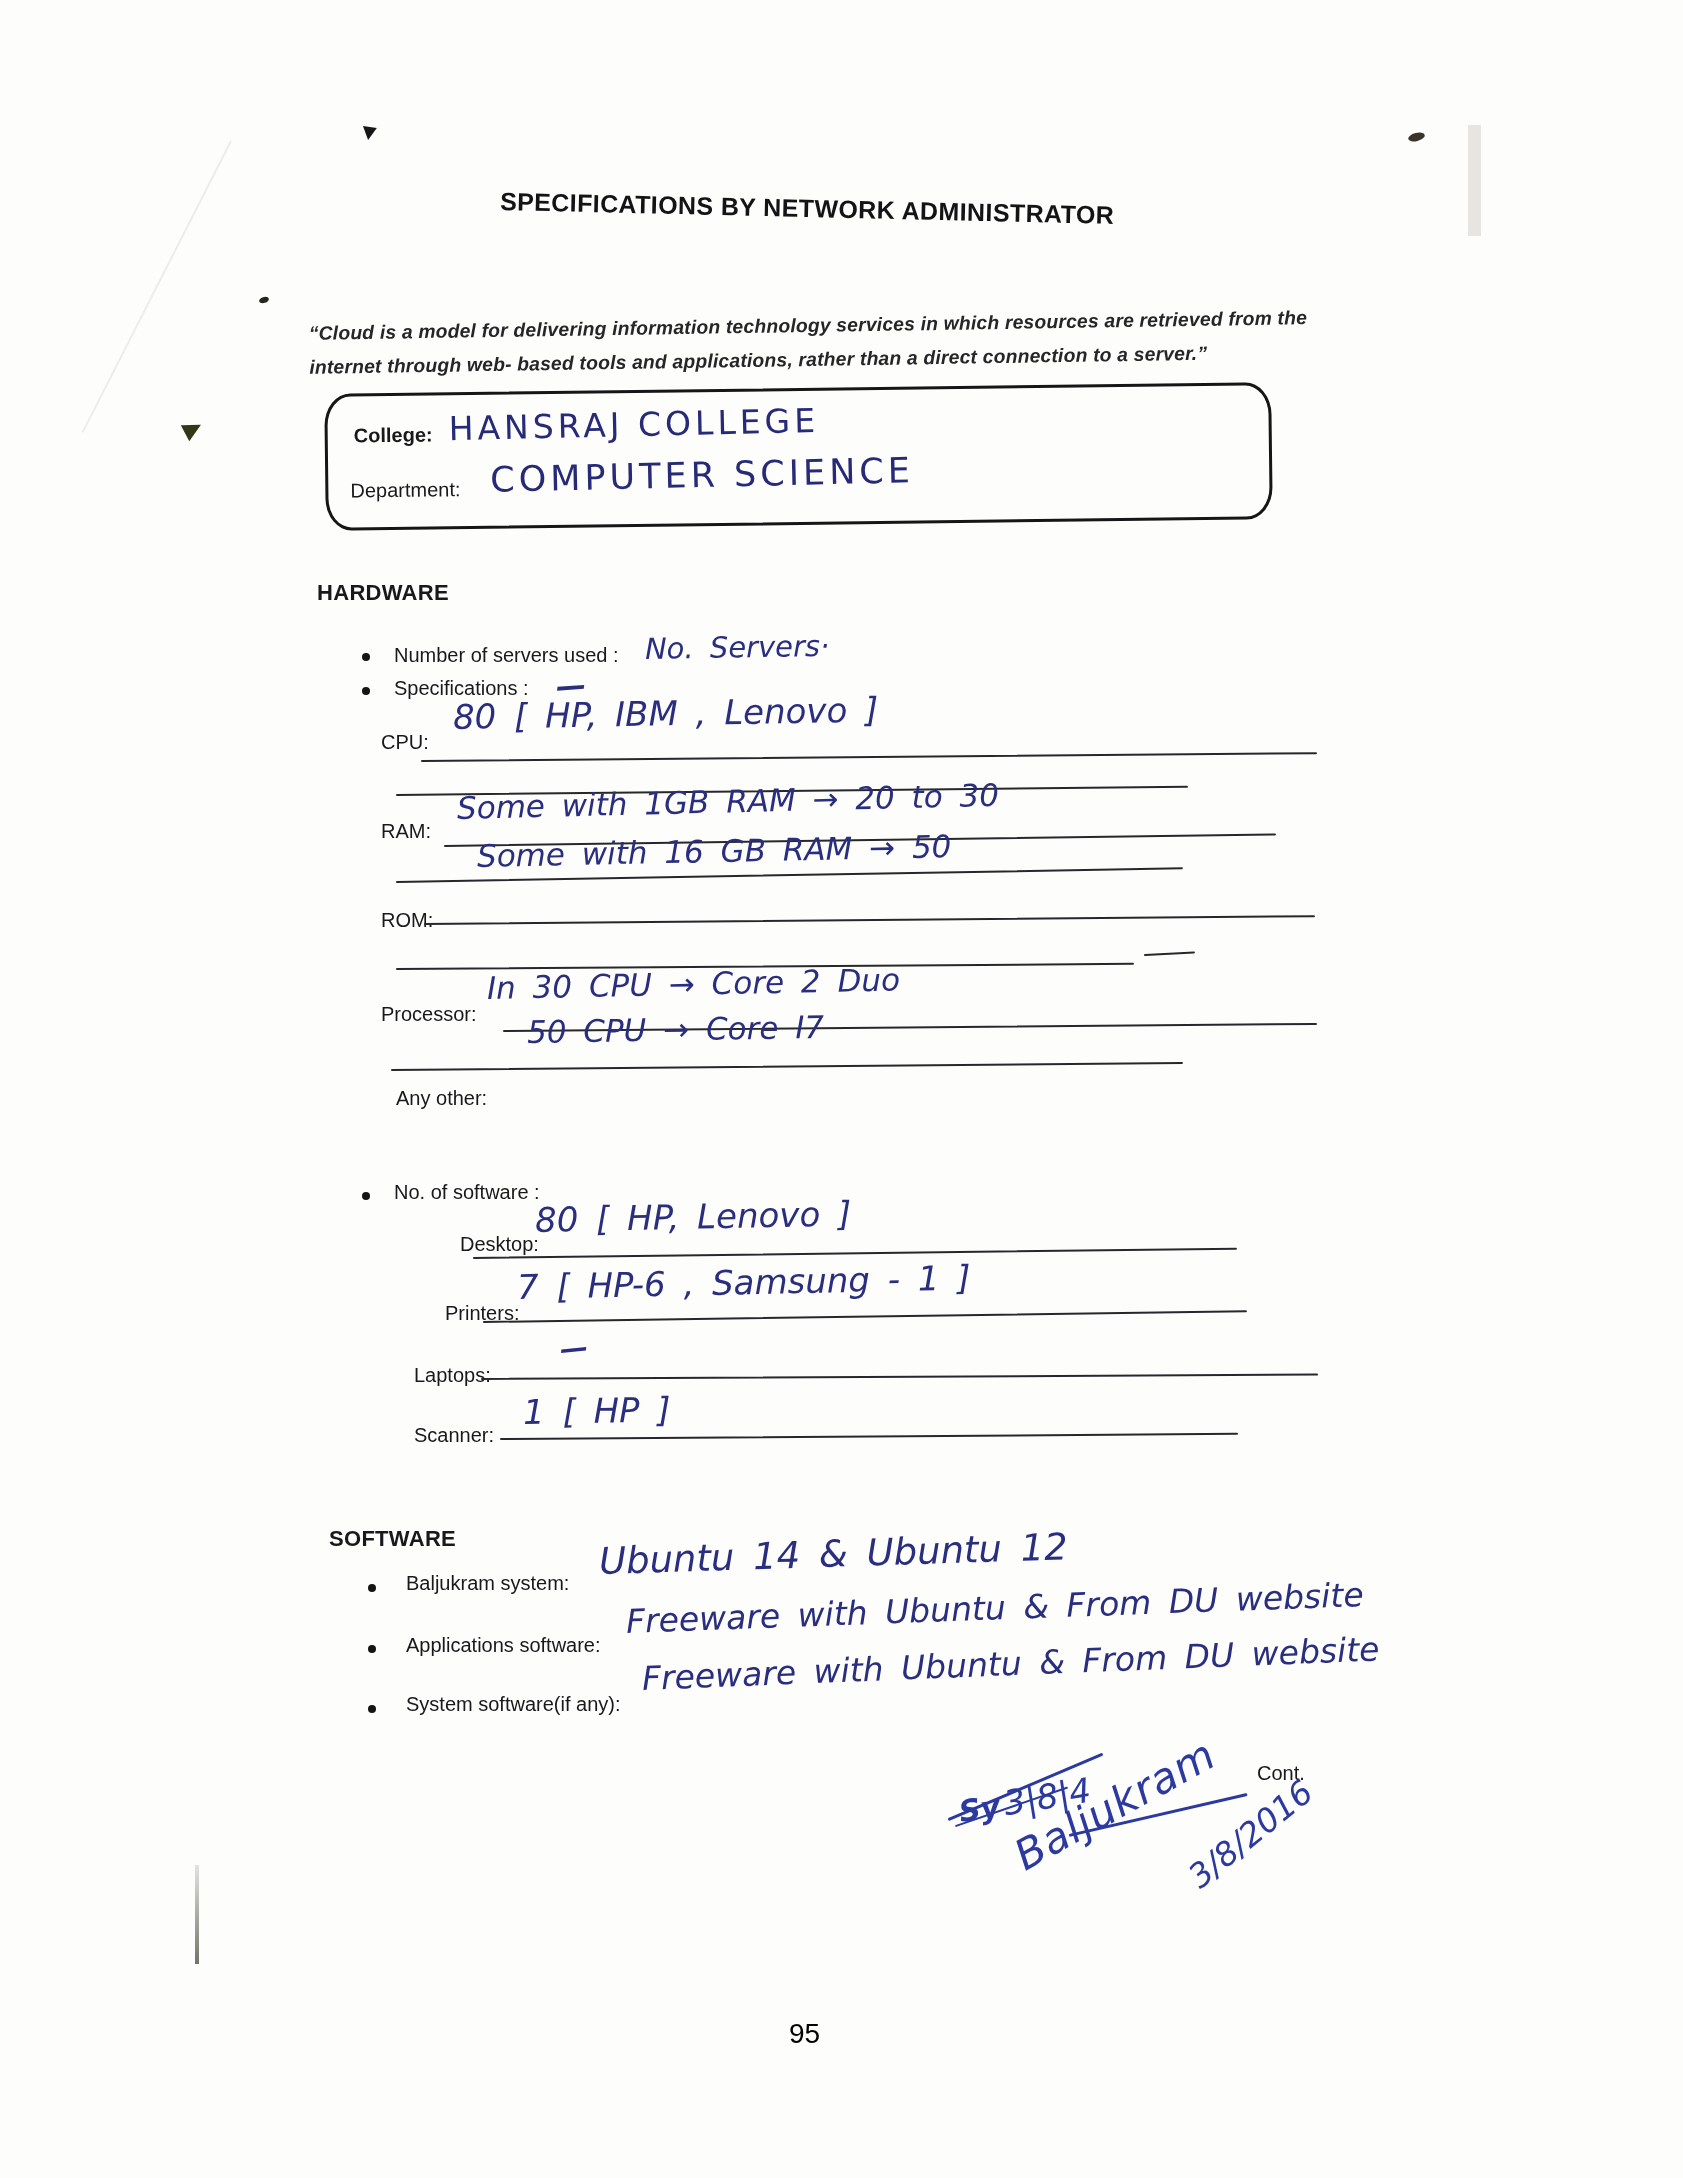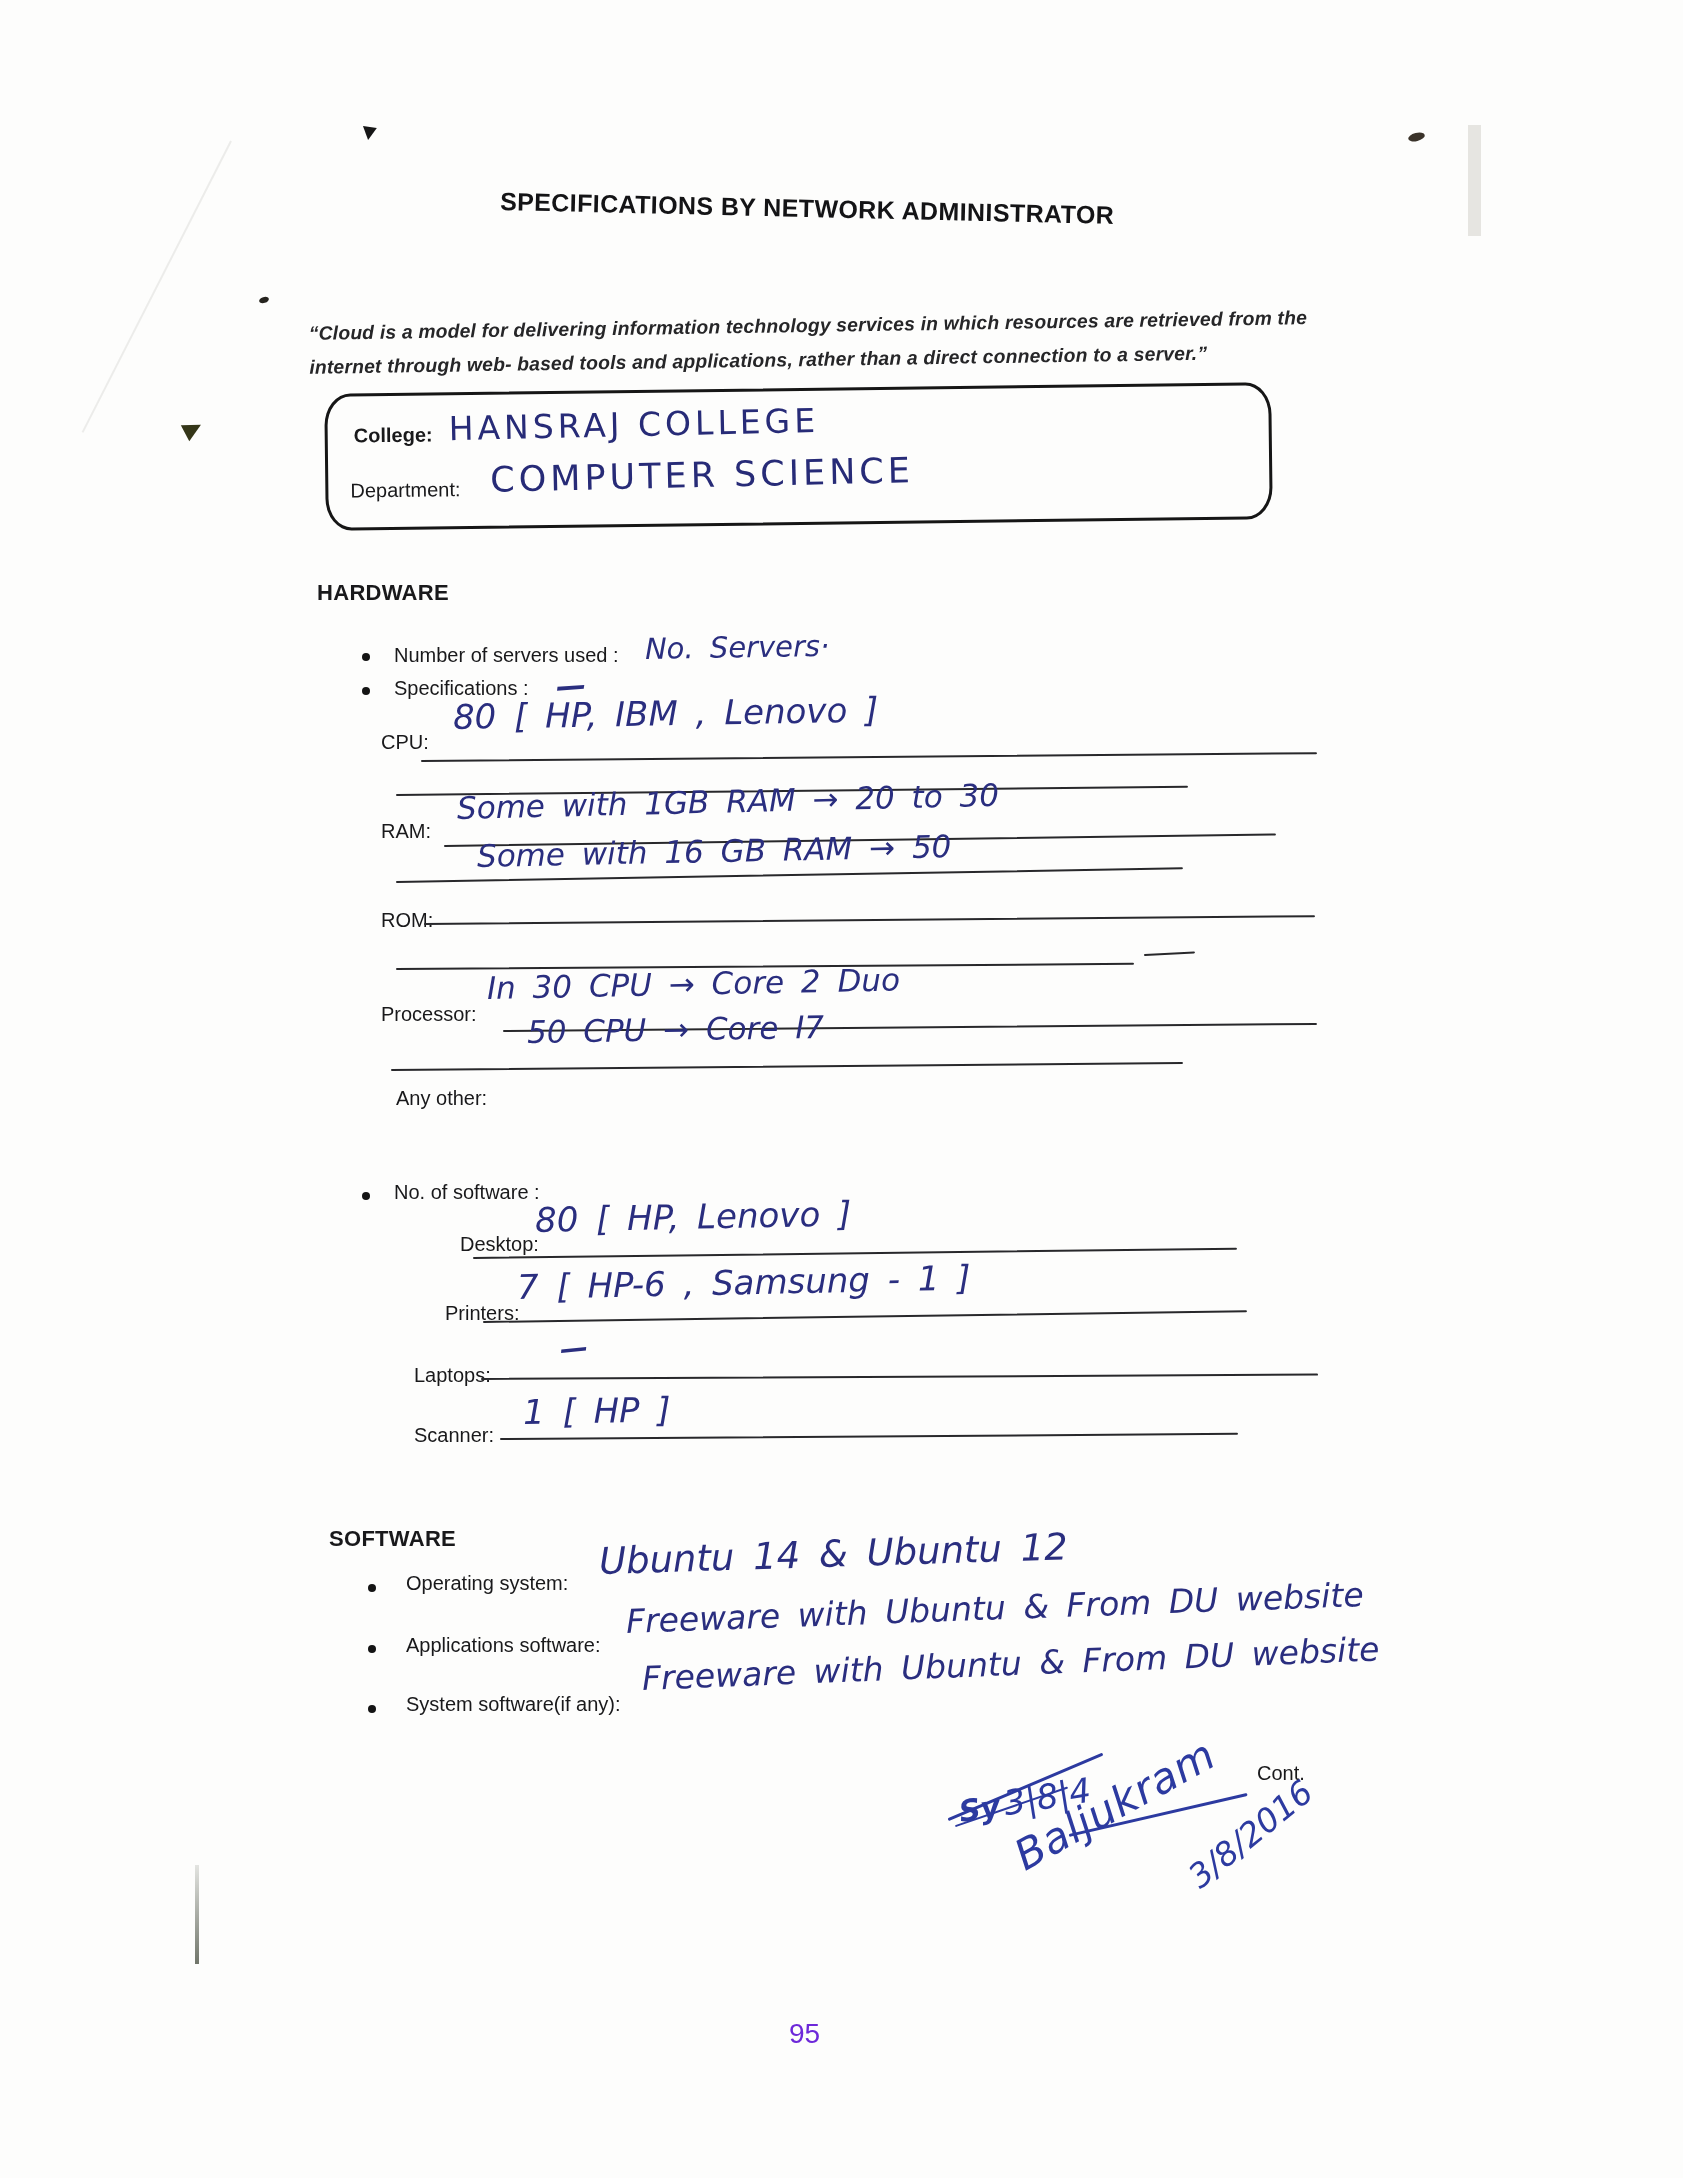--- a/index.html
+++ b/index.html
@@ -107,21 +107,21 @@
   <span class="abs hw" style="left:560px;top:1333px;font-size:28px;font-weight:bold;transform:rotate(-6deg);">—</span>
   <div class="abs line" style="left:481px;top:1378px;width:837px;transform:rotate(-.3deg);"></div>
 
   <span class="abs lbl" style="left:414px;top:1424px;">Scanner:</span>
   <span class="abs hw" style="left:523px;top:1392px;font-size:34px;transform:rotate(-1deg);">1 [ HP ]</span>
   <div class="abs line" style="left:500px;top:1438px;width:738px;transform:rotate(-.4deg);"></div>
 
   <div class="abs heading" style="left:329px;top:1526px;">SOFTWARE</div>
 
   <div class="abs bullet" style="left:368px;top:1584px;"></div>
-  <span class="abs lbl" style="left:406px;top:1572px;">Operating system:</span>
+  <span class="abs lbl" style="left:406px;top:1572px;">Baljukram system:</span>
   <span class="abs hw" style="left:599px;top:1540px;font-size:37px;transform:rotate(-1.8deg);">Ubuntu 14 &amp; Ubuntu 12</span>
 
   <div class="abs bullet" style="left:368px;top:1645px;"></div>
   <span class="abs lbl" style="left:406px;top:1634px;">Applications software:</span>
   <span class="abs hw" style="left:626px;top:1602px;font-size:33px;transform:rotate(-2.1deg);">Freeware with Ubuntu &amp; From DU website</span>
 
   <div class="abs bullet" style="left:368px;top:1705px;"></div>
   <span class="abs lbl" style="left:406px;top:1693px;">System software(if any):</span>
   <span class="abs hw" style="left:642px;top:1659px;font-size:33px;transform:rotate(-2.3deg);">Freeware with Ubuntu &amp; From DU website</span>
 
@@ -131,16 +131,16 @@
     <span class="hw-f" style="font-size:30px;font-weight:bold;">Sy</span>
     <span class="hw-f" style="font-size:34px;">3|8|4</span>
     <div class="strike" style="left:-12px;top:26px;width:168px;transform:rotate(-14deg);"></div>
     <div class="strike" style="left:-6px;top:34px;width:119px;transform:rotate(-10deg);height:2px;"></div>
   </div>
 
   <div class="abs strike" style="left:1069px;top:1834px;width:183px;transform:rotate(-13deg);"></div>
   <span class="abs hw-f" style="left:1018px;top:1834px;font-size:42px;transform:rotate(-29deg);transform-origin:left center;letter-spacing:1px;">Baljukram</span>
   <span class="abs hw-f" style="left:1193px;top:1861px;font-size:33px;transform:rotate(-39deg);transform-origin:left center;">3/8/2016</span>
 
-  <div class="abs" style="left:789px;top:2018px;font-size:28px;color:#6d28d9;">95</div>
+  <div class="abs" style="left:789px;top:2018px;font-size:28px;color:#000000;">95</div>
 
 </div>
 
 
 </body></html>

